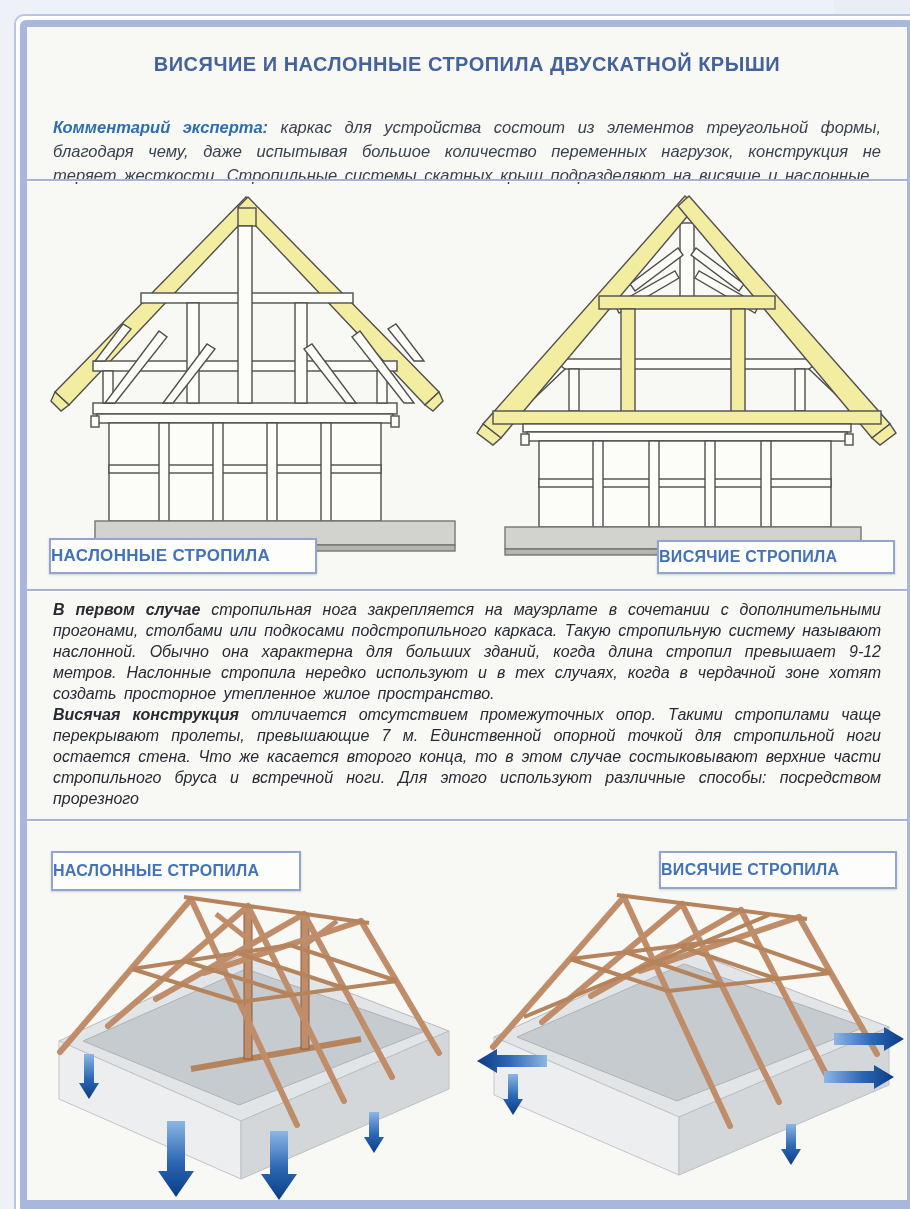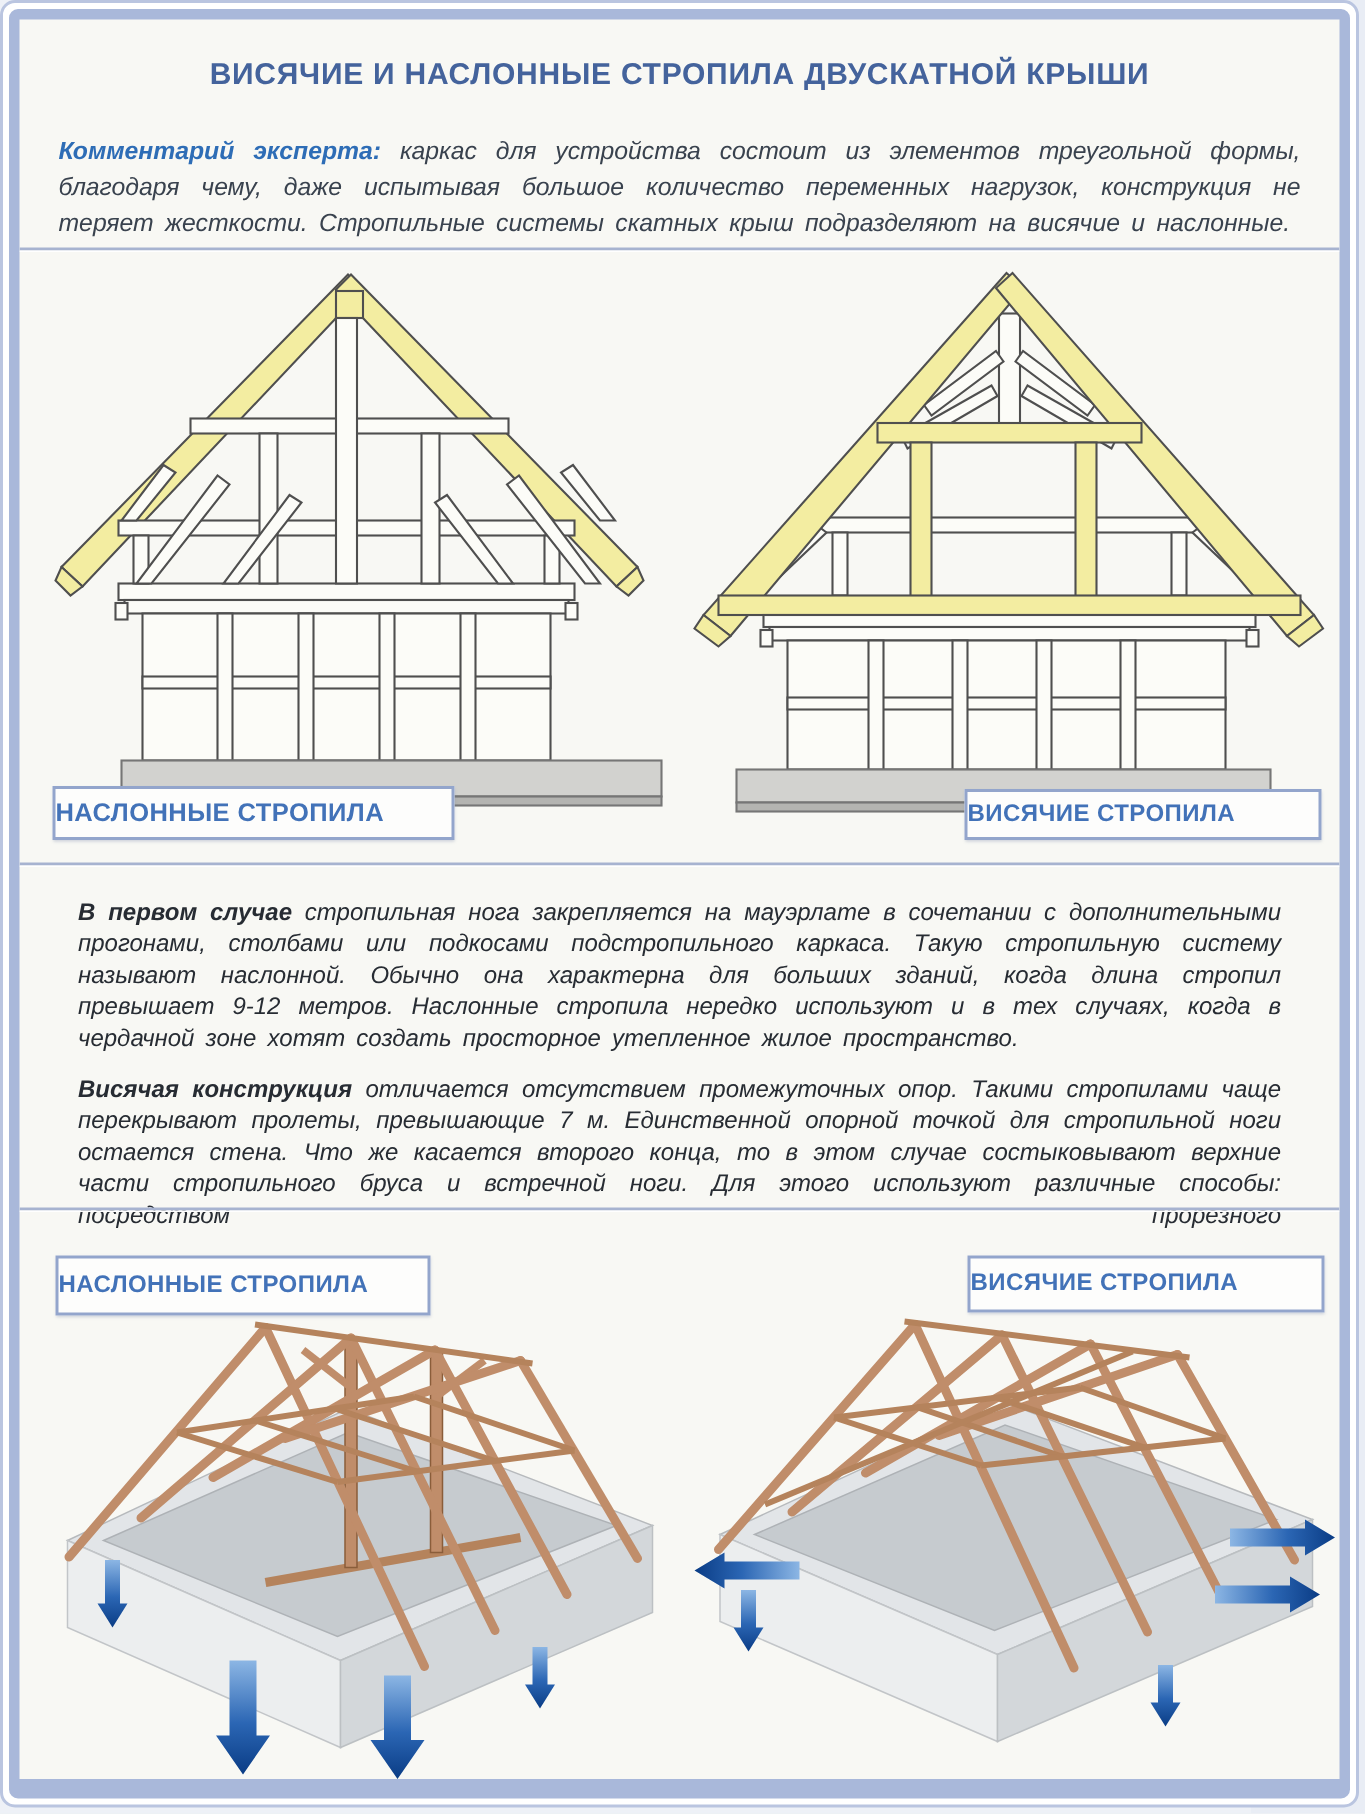--- a/index.html
+++ b/index.html
@@ -1,28 +1,28 @@
 <!DOCTYPE html>
 <html><head>
 <meta charset="utf-8">
 <style>
   html,body{margin:0;padding:0;background:#e9edf5;}
-  .page{position:relative;width:834px;height:1209px;background:#eef1f7;box-sizing:border-box;padding:0;font-family:"Liberation Sans",sans-serif;}
+  .page{position:relative;width:834px;height:1209px;background:#eef1f7;box-sizing:border-box;padding:14px;font-family:"Liberation Sans",sans-serif;}
   .frame-outer{box-sizing:border-box;width:906px;height:1205px;border:2px solid #bac5e0;border-radius:10px;background:#ffffff;padding:4px;}
   .frame-inner{box-sizing:border-box;width:894px;height:1193px;border:7px solid #a9b8da;border-bottom-width:13px;border-radius:6px;background:#f8f8f4;overflow:hidden;}
   .content{position:relative;width:880px;height:1173px;}
   .title{position:absolute;top:26px;left:0;width:100%;text-align:center;font-size:20px;font-weight:bold;letter-spacing:.5px;color:#44639c;}
-  .commentary{position:absolute;top:76px;left:26px;width:828px;font-style:italic;font-size:16.5px;line-height:24px;color:#39424e;text-align:justify;word-spacing:3px;}
+  .commentary{position:absolute;top:88px;left:26px;width:828px;font-style:italic;font-size:16.5px;line-height:24px;color:#39424e;text-align:justify;word-spacing:3px;}
   .commentary .lead{font-weight:bold;color:#2e6db6;}
   .divider{position:absolute;left:0;width:880px;border-top:2px solid #a7b3d0;border-bottom:1px solid #ffffff;}
   .d1{top:152px}.d2{top:562px}.d3{top:792px}
   .elevations{position:absolute;top:156px;left:0;width:880px;height:402px;}
   .photos{position:absolute;top:796px;left:0;width:880px;height:377px;}
   .bodytext{position:absolute;top:572px;left:26px;width:828px;font-style:italic;font-size:16px;line-height:21px;color:#272c33;text-align:justify;word-spacing:3px;}
-  .bodytext p{margin:13px;}
+  .bodytext p{margin:0;}
   .bodytext .lead{font-weight:bold;}
   .cut{text-align-last:justify;}
   .caption-box{position:absolute;box-sizing:border-box;background:#fdfdfc;border:2px solid #93a5cc;box-shadow:0 1px 2px rgba(120,135,170,.35);display:flex;align-items:center;justify-content:flex-start;font-weight:bold;color:#4272b8;font-size:17px;letter-spacing:.3px;}
   svg{position:absolute;}
 </style>
 </head>
 <body>
 
 <div class="page">
 <div class="frame-outer">

